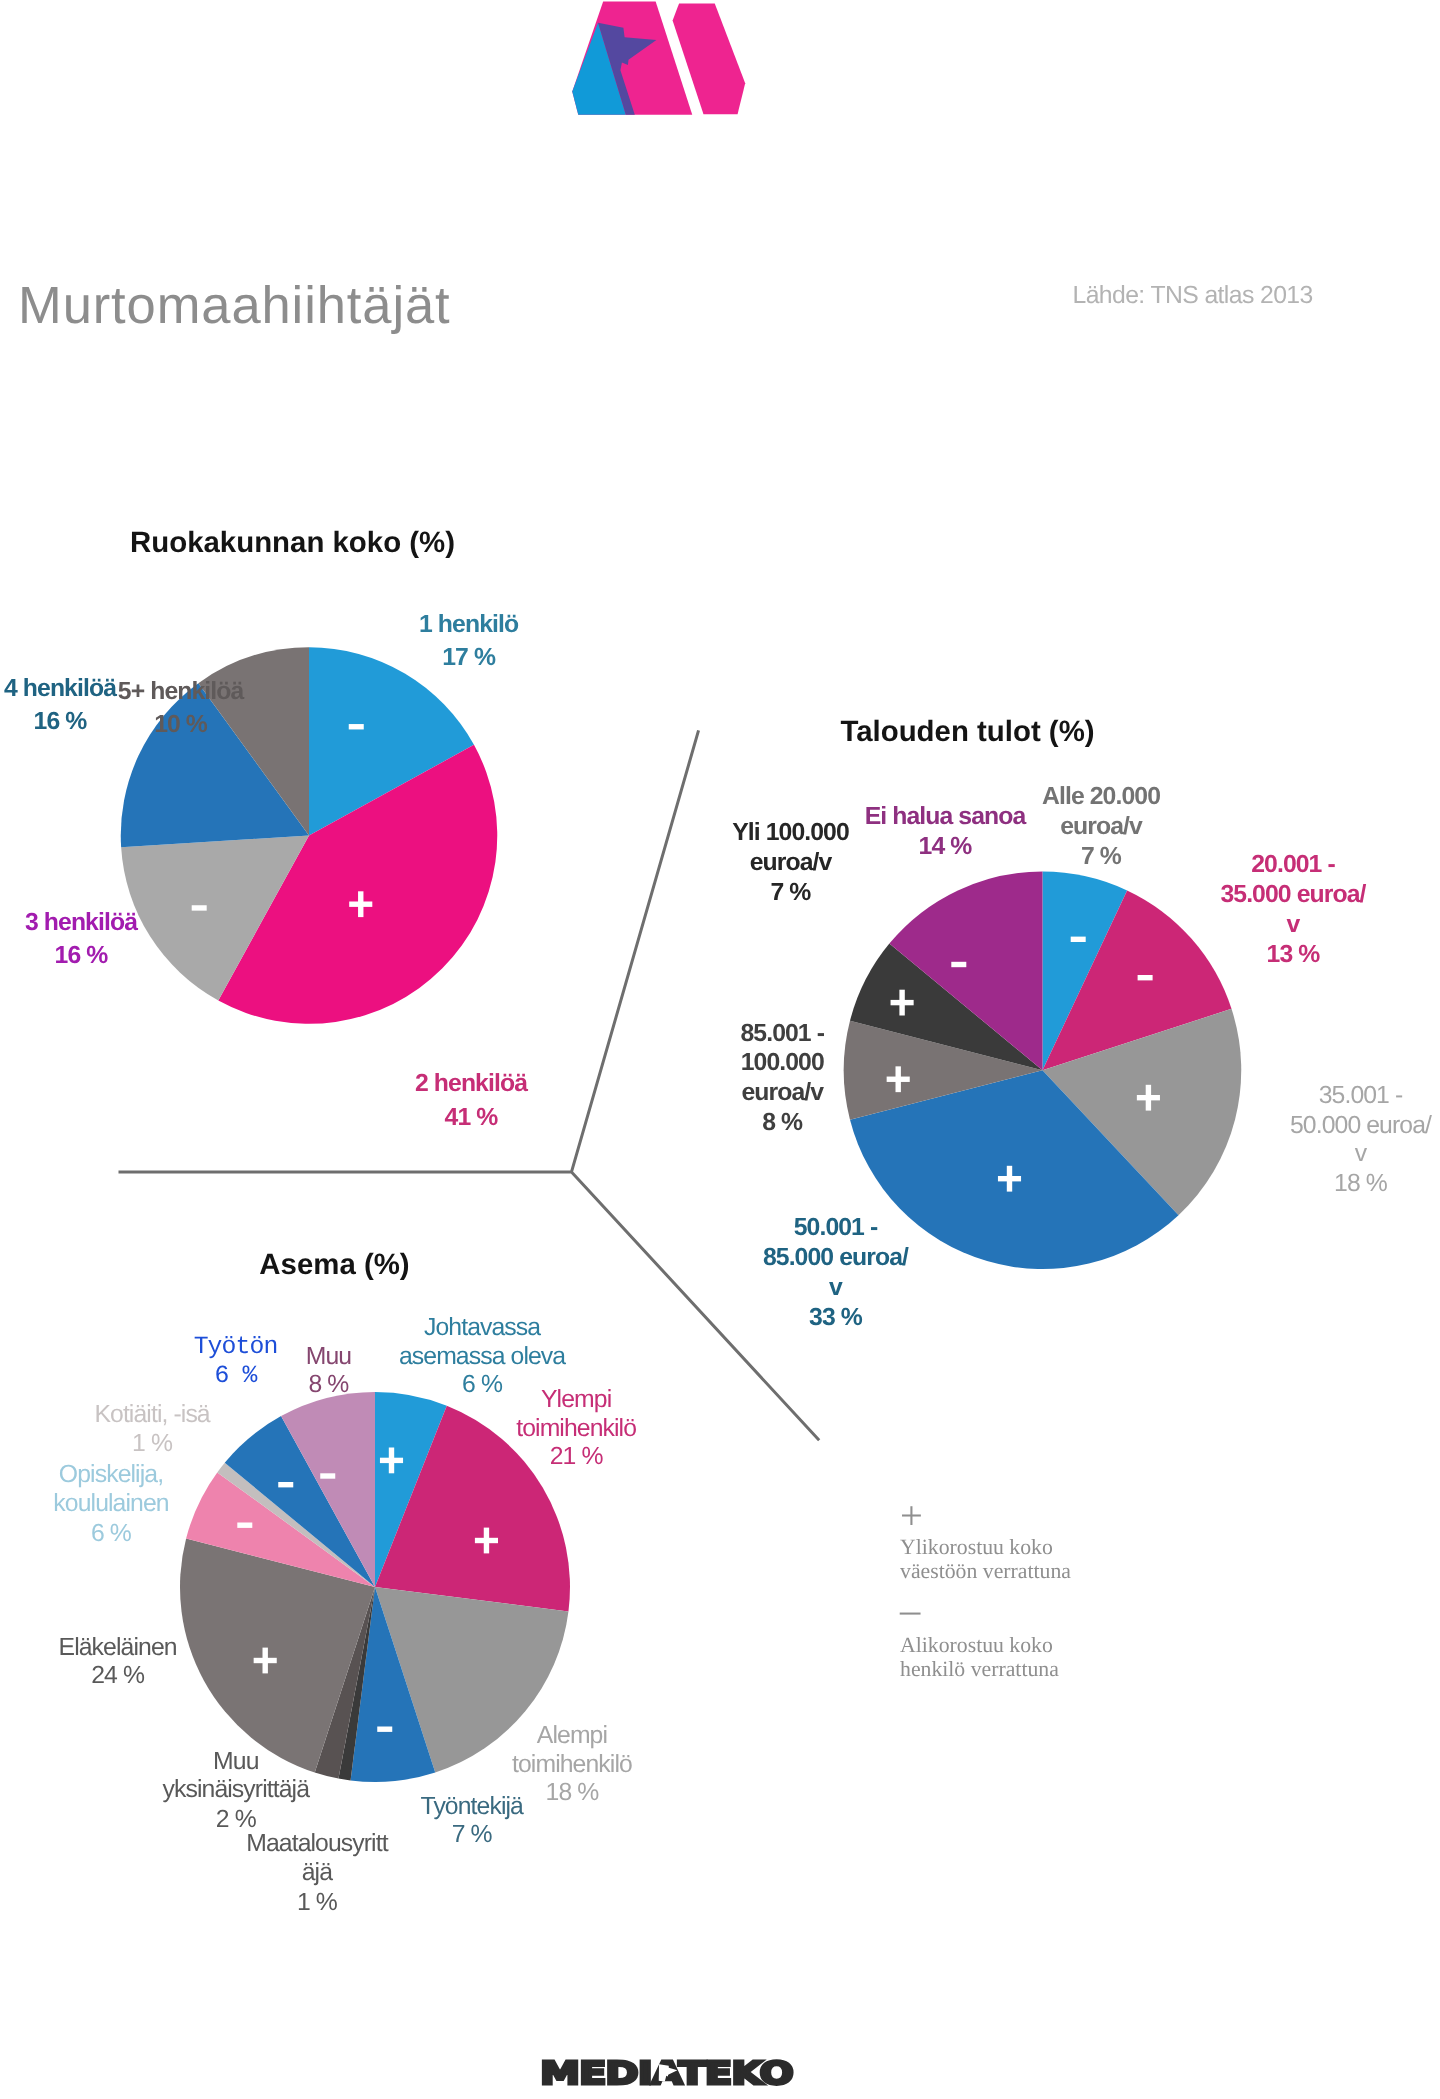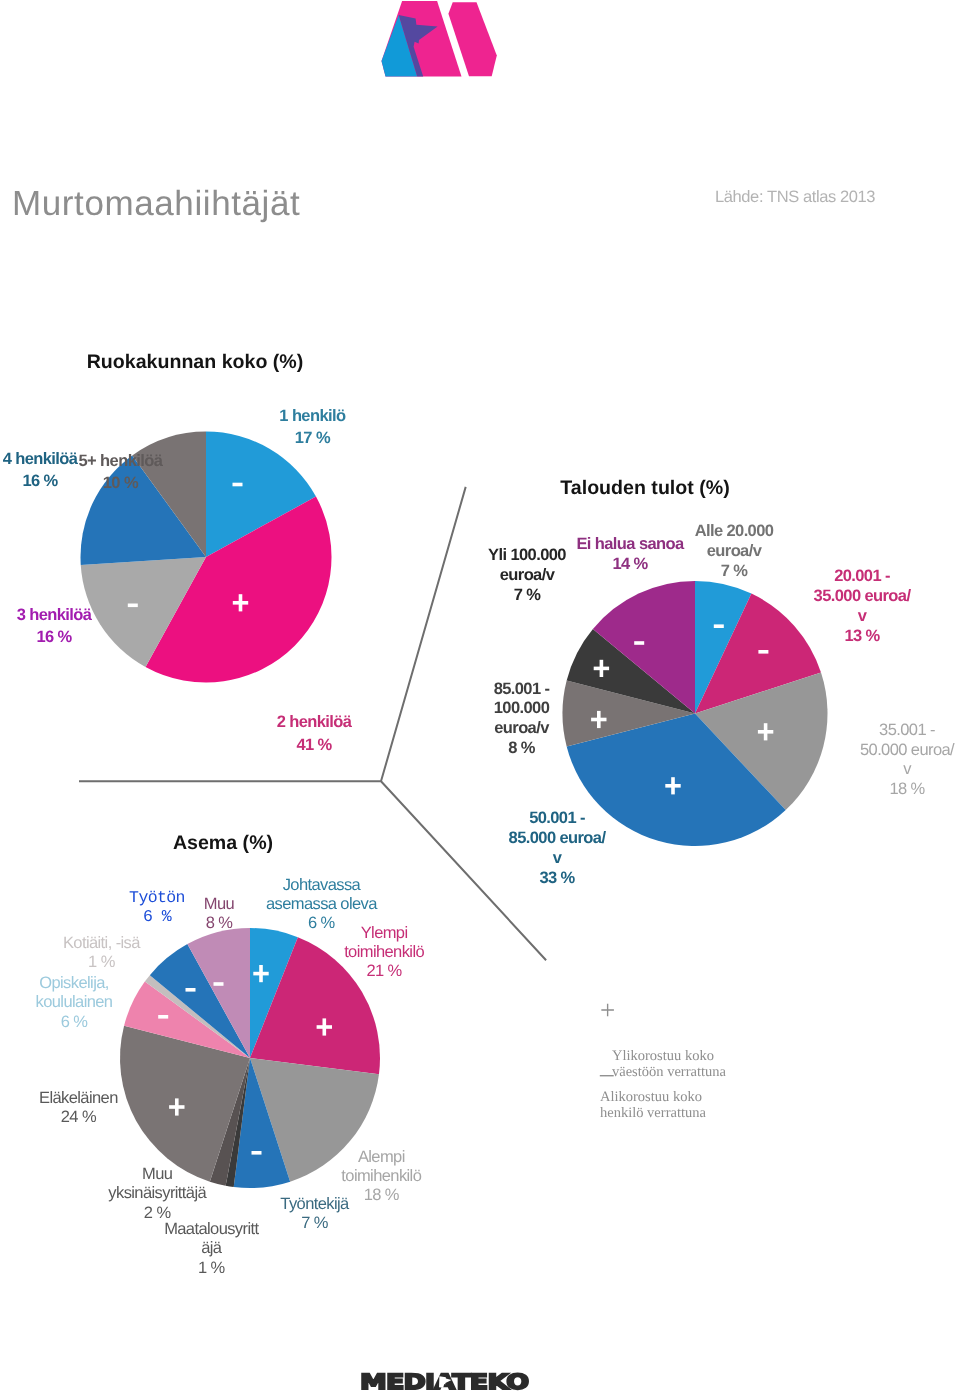--- a/index.html
+++ b/index.html
@@ -201,21 +201,21 @@
     <div class="slice-label" style="left: 101.4px; top: 934.2px; line-height: 19.3px; color: rgb(200, 195, 195);">Kotiäiti, -isä
 1 %</div>
     <div class="slice-label" style="left: 157px; top: 888.2px; line-height: 19.3px; color: #1d4ed8; font-family: Liberation Mono, monospace;">Työtön
 6 %</div>
     <div class="slice-label" style="left: 219px; top: 895px; line-height: 19.3px; color: rgb(133, 70, 111);">Muu
 8 %</div>
   </div>
 
 <div class="abs" style="left:600px;top:997px;">
   <div class="legend-sym" style="position:absolute;left:0;top:0;">+</div>
-  <div class="legend-txt" style="position:absolute;left:12px;top:27px;margin-top:24px;">Ylikorostuu koko
+  <div class="legend-txt" style="position:absolute;left:0;top:27px;">Ylikorostuu koko
 väestöön verrattuna</div>
   <div class="legend-sym" style="position:absolute;left:0;top:63px;">–</div>
   <div class="legend-txt" style="position:absolute;left:0;top:92px;">Alikorostuu koko
 henkilö verrattuna</div>
 </div>
 
 <div class="abs" id="footer-logo">
   <div id="footer-wordmark">MEDIATEKO</div>
   <svg id="footer-arrow" width="14" height="13" viewBox="0 0 14 13">
     <path d="M 0.4 0.2 L 6.8 1.2 L 6.9 2.5 L 12.6 4.1 L 6.4 7.1 L 6.3 8.4 L 5.2 7.9 L 4.2 11.7 L 0 11.2 Z" fill="#ffffff"></path>

